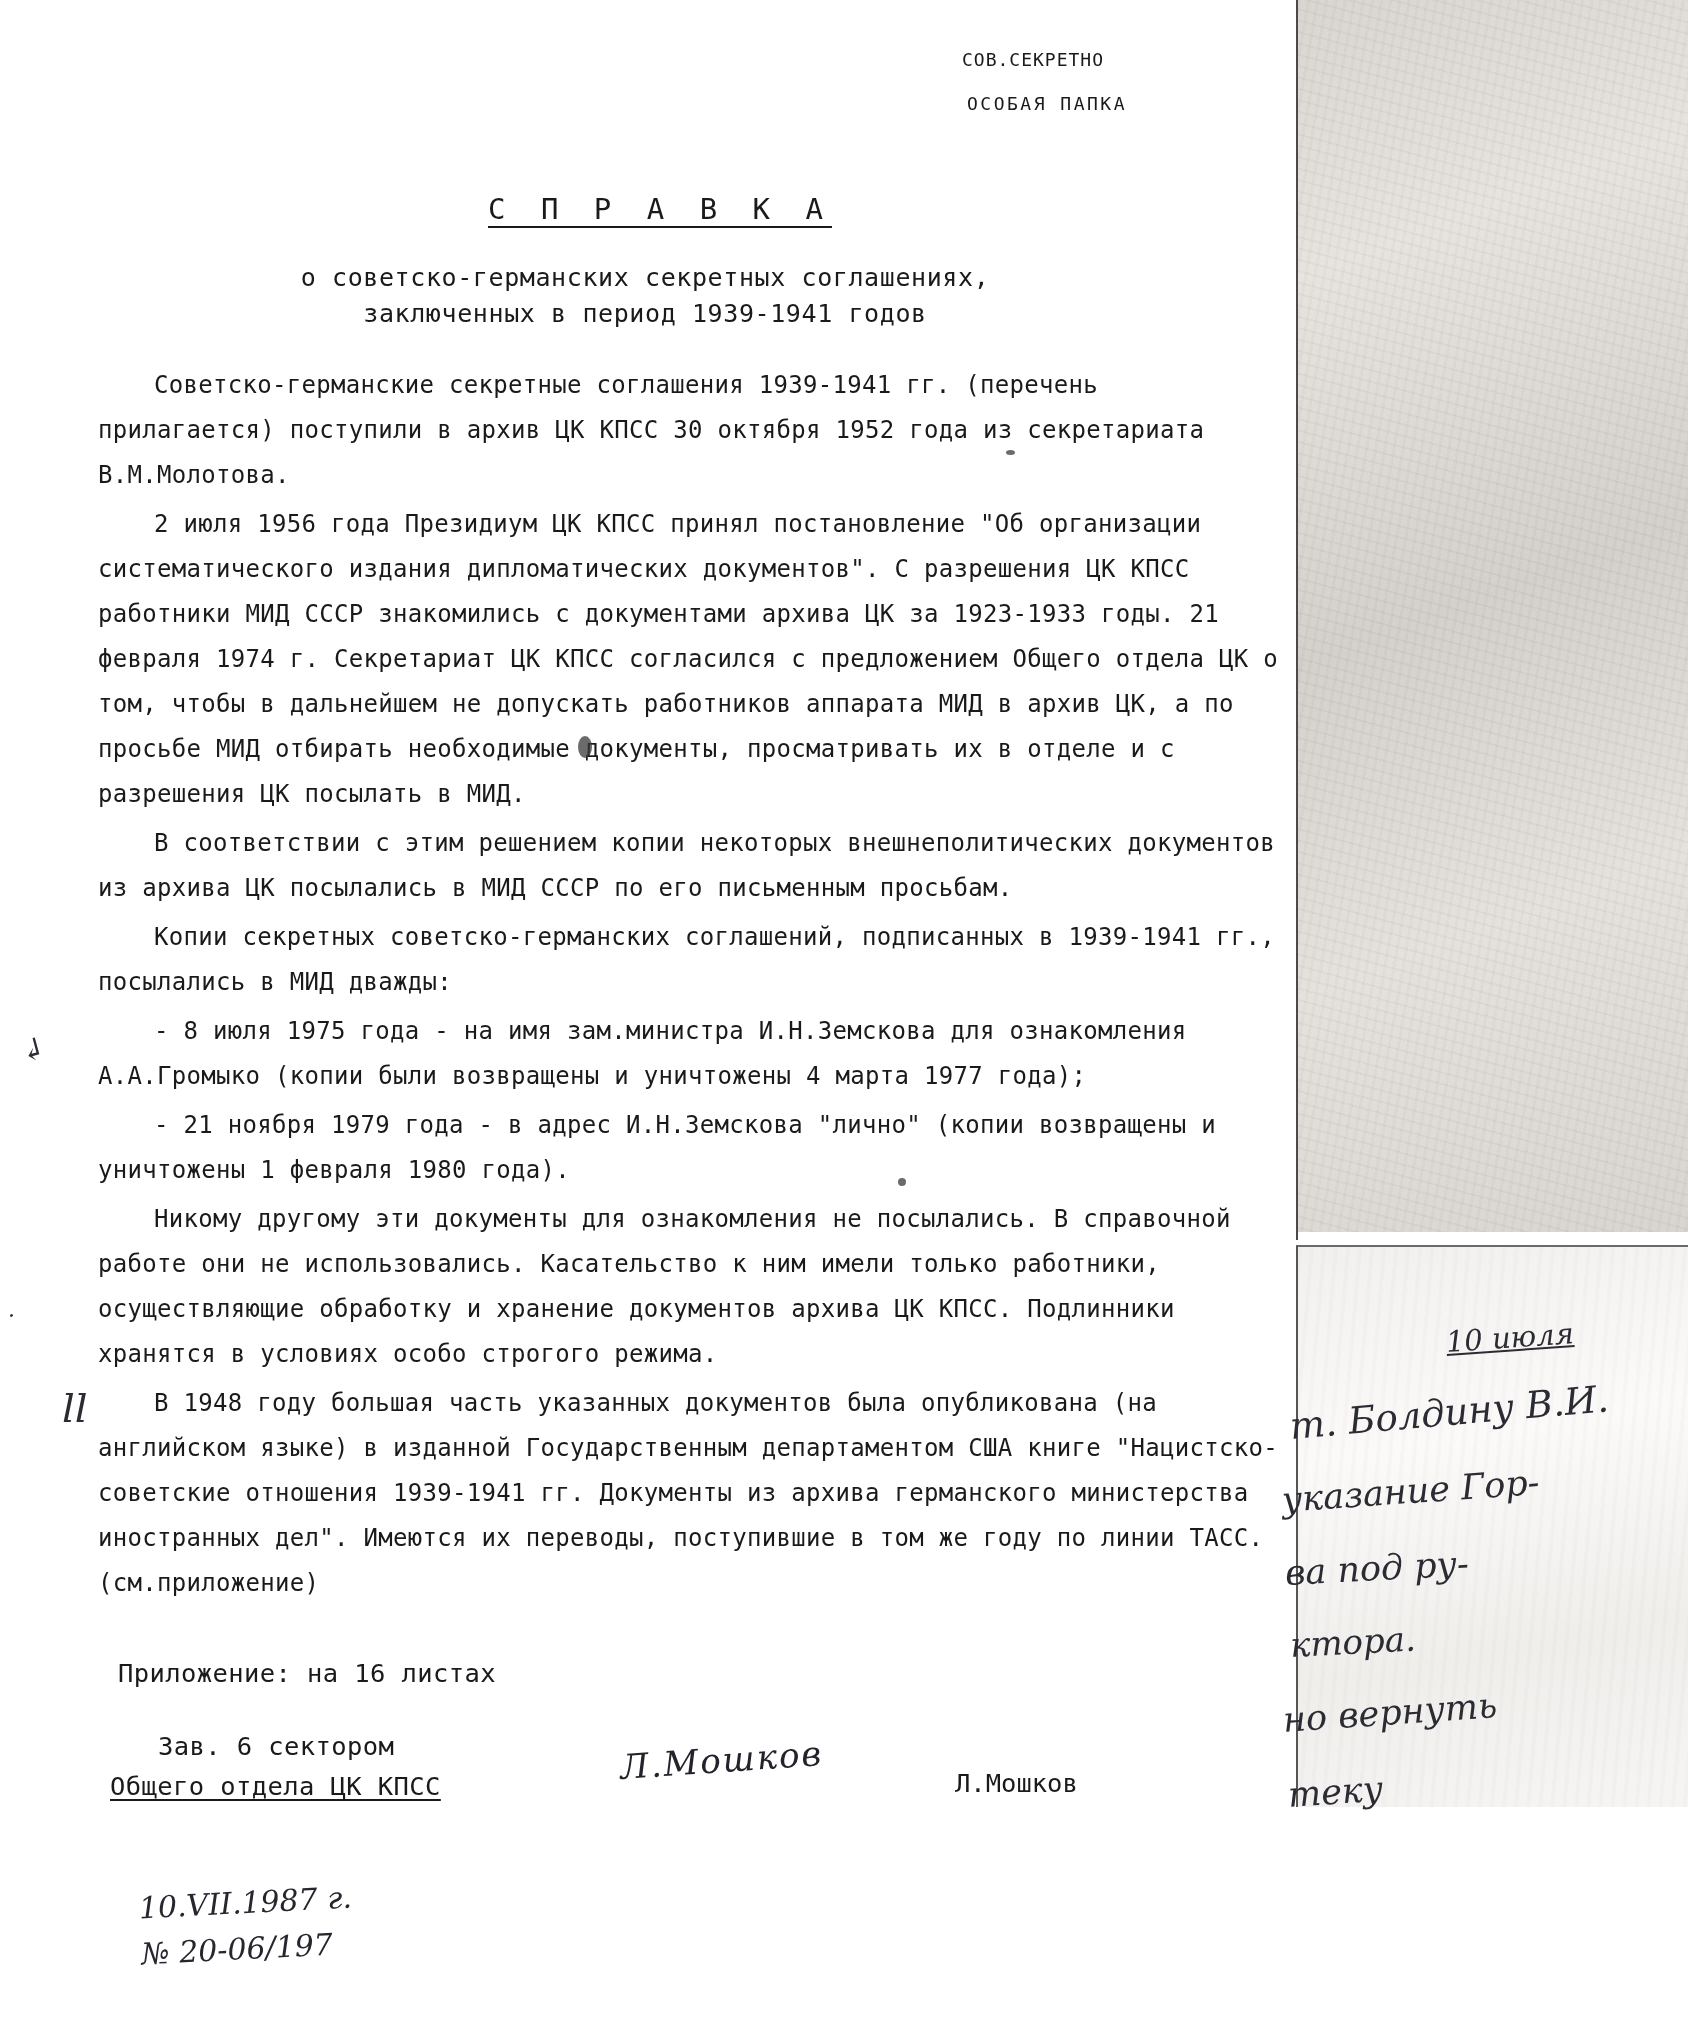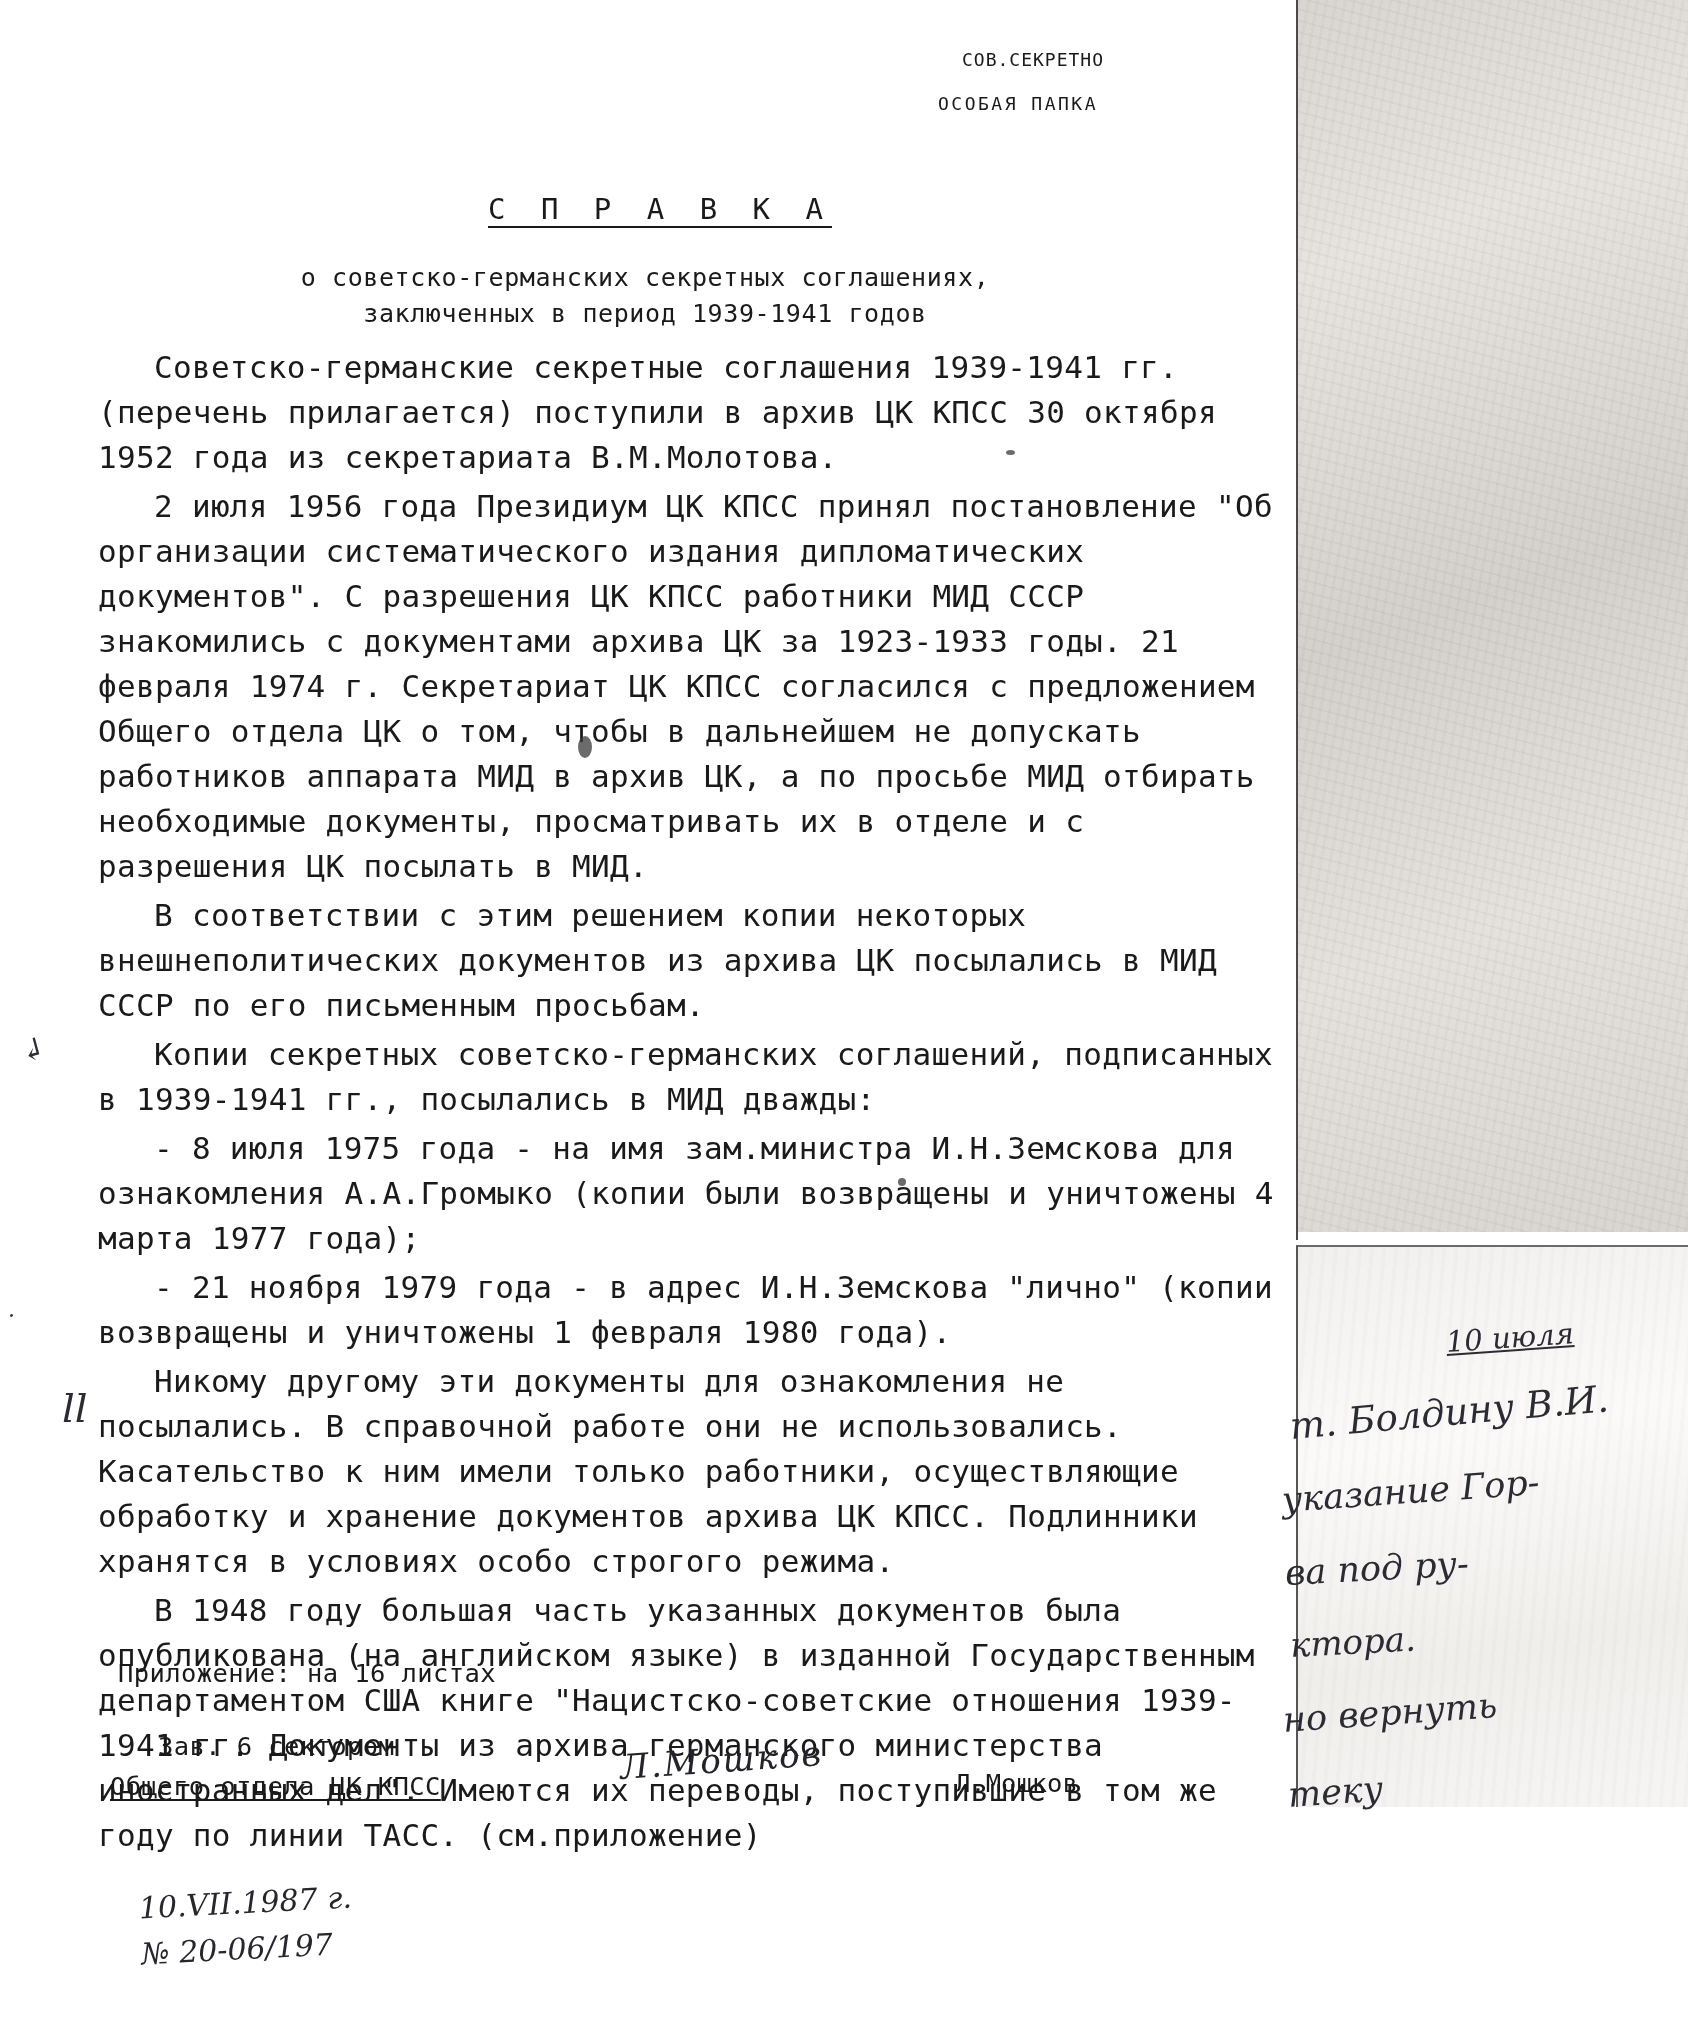--- a/index.html
+++ b/index.html
@@ -79,21 +79,21 @@
   .stamp-block {
     position: absolute;
     left: 870px;
     top: 38px;
     text-align: left;
     font-size: 18px;
     letter-spacing: 1px;
     line-height: 44px;
   }
   .stamp-block .l1 { margin-left: 92px; }
-  .stamp-block .l2 { margin-left: 68px; letter-spacing: 2.5px; }
+  .stamp-block .l2 { margin-left: 97px; letter-spacing: 2.5px; }
   .stamp-block .l3 { margin-left: 10px; letter-spacing: 1.5px; }
 
   .title {
     position: absolute;
     left: 15px;
     top: 192px;
     width: 1290px;
     text-align: center;
     font-size: 29px;
     letter-spacing: 9px;
@@ -108,23 +108,23 @@
     text-align: center;
     font-size: 25px;
     line-height: 36px;
     letter-spacing: 0.6px;
     margin-top: 12px;
   }
 
   .body {
     position: absolute;
     left: 98px;
-    top: 345px;
+    top: 363px;
     width: 1180px;
-    font-size: 31px;
+    font-size: 24px;
     line-height: 45px;
     letter-spacing: 0.3px;
   }
   .body p {
     margin: 0 0 4px 0;
     text-indent: 56px;
   }
 
   .appendix {
     position: absolute;

